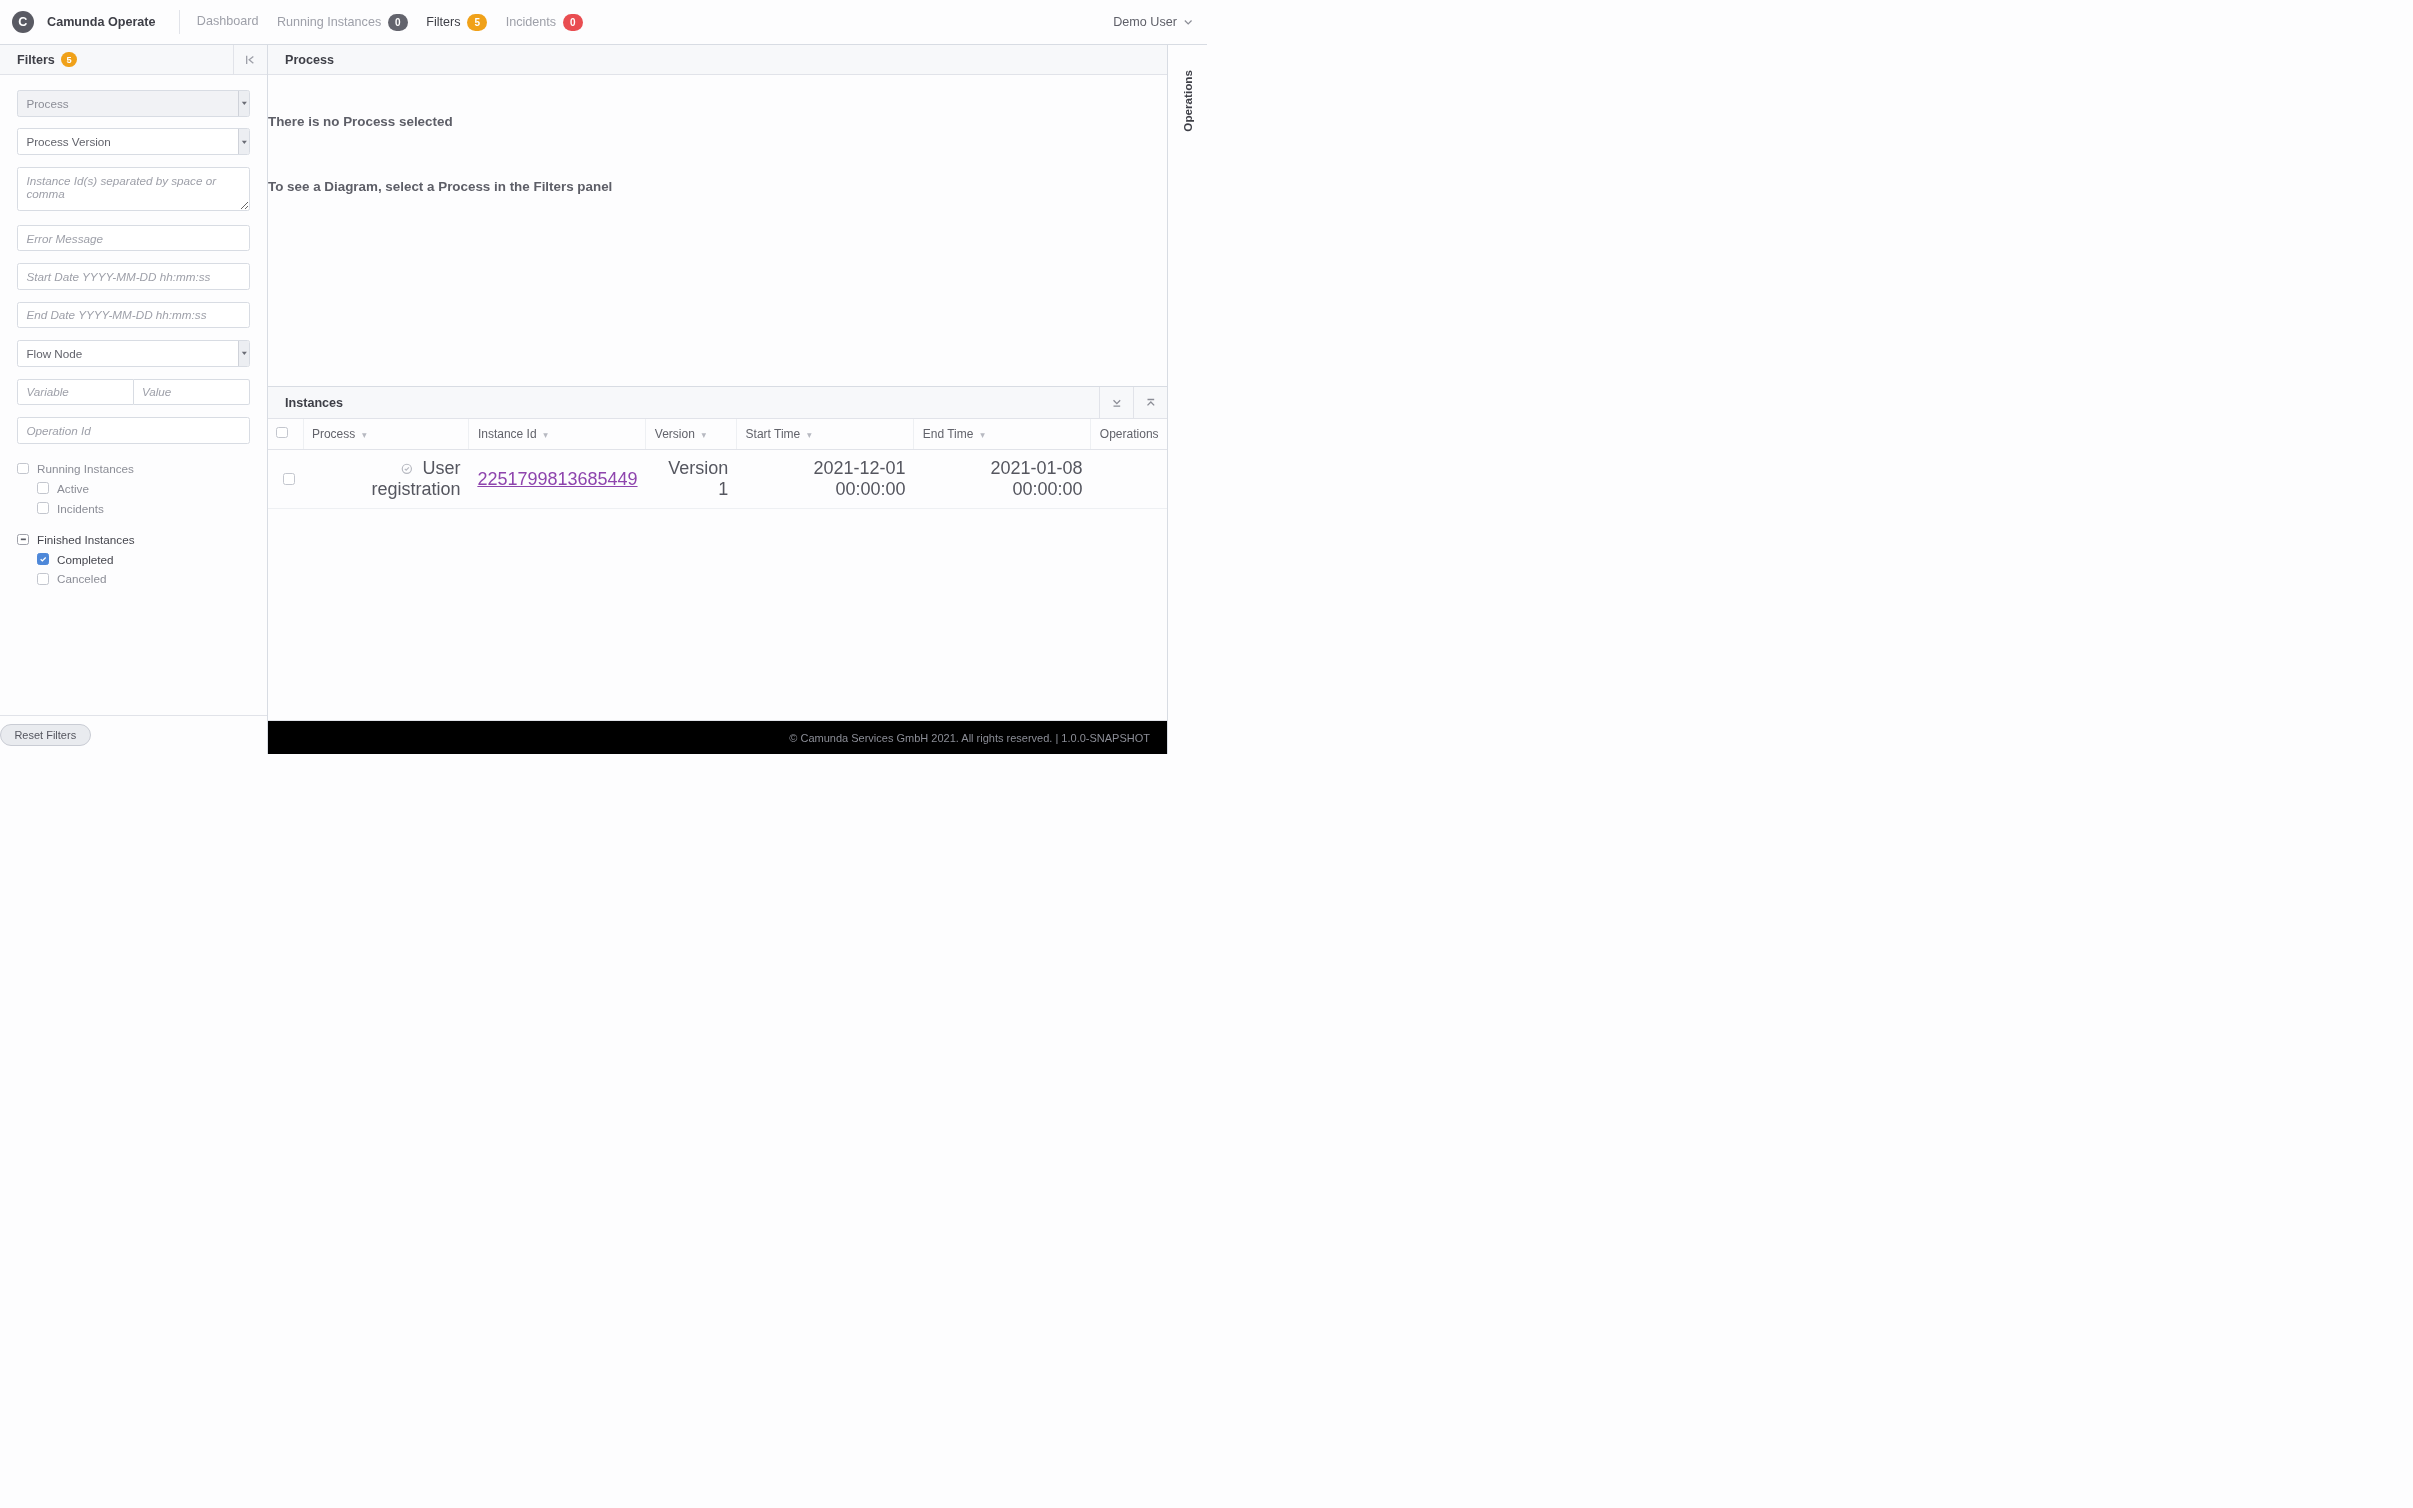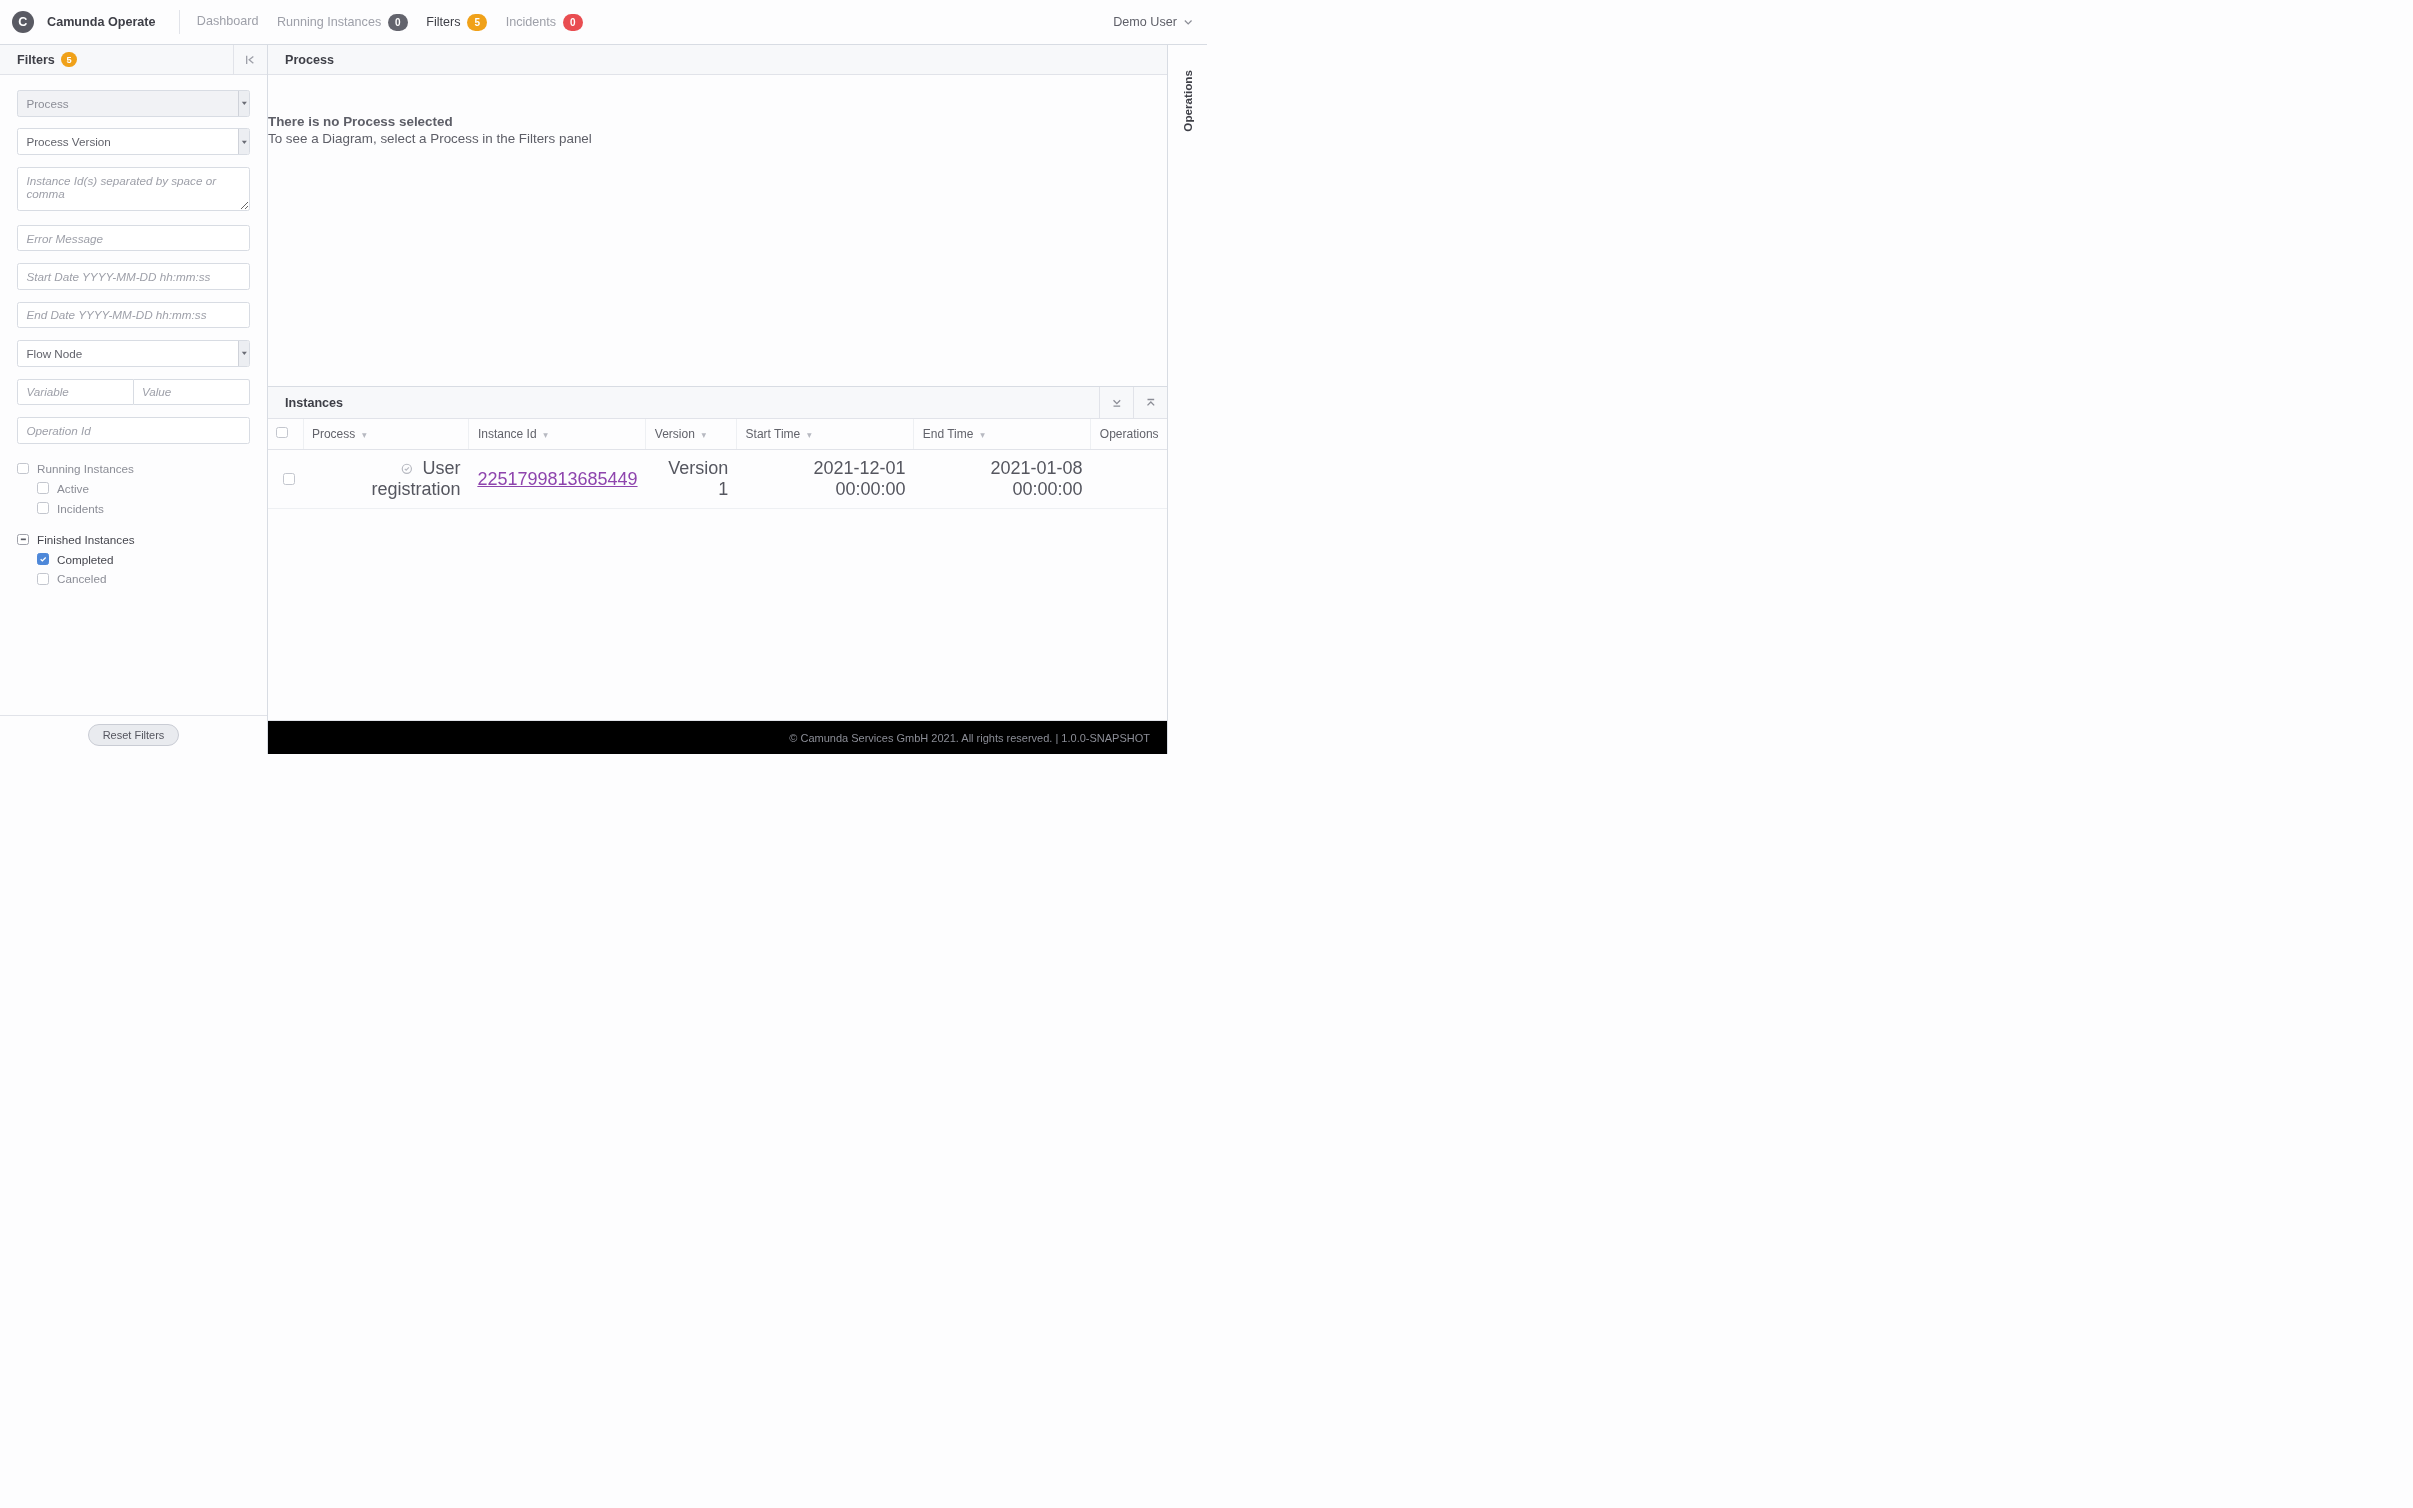--- a/index.html
+++ b/index.html
@@ -101,21 +101,21 @@
     display: inline-flex; align-items: center; justify-content: center;
     background: #fff; flex-shrink: 0;
   }
   .check.checked { background: #4e88d9; border-color: #4e88d9; color: #fff; }
   .check.indet { background: #fff; border-color: #9fa1aa; color: #5a5c65; }
   .check-label { color: #8b8d96; font-size: 11.7px; }
   .check-label.dark { color: #45464e; }
 
   .sidebar-footer {
     height: 39px; border-top: 0.8px solid #e1e3e9;
-    display: flex; align-items: center; justify-content: center;
+    display: flex; align-items: center; 
   }
   .reset-btn {
     background: #e9ebef; border: 0.8px solid #c9ccd4; border-radius: 11.7px;
     padding: 4.2px 13.4px; font-size: 11px; color: #55565f; cursor: pointer;
     font-family: inherit;
   }
 
   
   .content { flex: 1; display: flex; flex-direction: column; }
   .content-header {
@@ -126,21 +126,21 @@
     font-size: 12.6px;
   }
   .diagram-area {
     flex: 0 0 312px;
     border-bottom: 0.8px solid #d8dce3;
     display: flex; flex-direction: column; align-items: flex-start; justify-content: flex-start;
     padding-top: 39px;
     color: #5d5e67;
   }
   .diagram-area .line1 { font-weight: 600; font-size: 13.4px; margin-bottom: 1.7px;}
-  .diagram-area .line2 { font-weight: 400; font-size: 13.4px; }
+  .diagram-area .line2 { font-weight: 700; font-size: 13.4px; margin-top: 48px; }
 
   .instances-header {
     height: 32px; border-bottom: 0.8px solid #e1e3e9;
     display: flex; align-items: center; padding: 0 0 0 17px;
     font-weight: 600; color: #3e3f47;
     background: #f7f8fa;
     font-size: 12.6px;
   }
   .inst-tools { margin-left: auto; display: flex; }
   .inst-tool {

